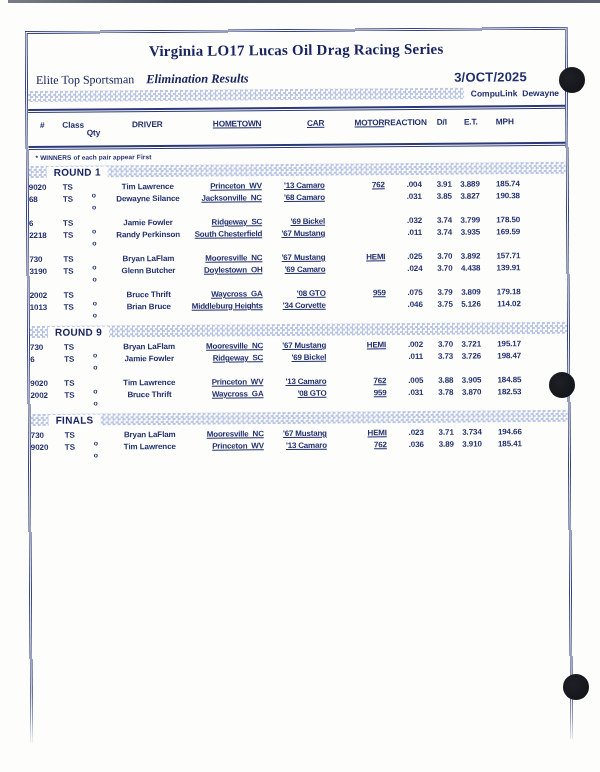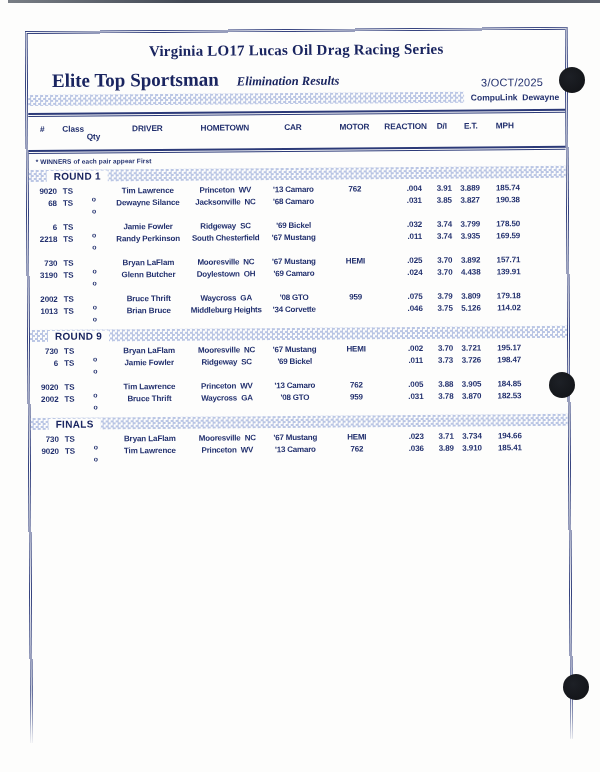--- a/index.html
+++ b/index.html
@@ -31,55 +31,54 @@
     text-align:center;
     font-family:"Liberation Serif",serif;font-weight:700;font-size:15px;
     color:var(--ink-dark);letter-spacing:.2px;margin-top:4px;
   }
   .subtitle-row{
     display:flex;justify-content:space-between;align-items:flex-end;
     padding:0 10px 0 8px;margin-top:9px;
   }
   .subtitle-left{white-space:pre;}
   .event-class{
-    font-family:"Liberation Serif",serif;font-weight:700;font-size:19px;
+    font-family:"Liberation Serif",serif;font-weight:400;font-size:12px;
     color:var(--ink-dark);
-    margin-left:16px;
   }
   .report-type{
     font-family:"Liberation Serif",serif;font-weight:700;font-style:italic;
-    font-size:12.5px;color:var(--ink-dark);margin-left:18px;
-  }
-  .date-text{font-weight:400;font-size:11px;margin-right:12px;letter-spacing:.2px;}
+    font-size:12.5px;color:var(--ink-dark);margin-left:12px;
+  }
+  .date-text{font-weight:700;font-size:13px;margin-right:28px;letter-spacing:.2px;}
   .band-row{display:flex;align-items:center;margin-top:3px;}
   .band{
     height:11px;
     background-image:conic-gradient(var(--band) 25%,transparent 25% 50%,var(--band) 50% 75%,transparent 75%);
     background-size:5px 5px;
   }
   .band-row .band{flex:1;}
   .system-text{font-weight:700;font-size:8.5px;padding:0 6px 0 7px;white-space:pre;}
   .hrule{border-top:2px solid #2c3a78;border-bottom:1px solid #2c3a78;height:4px;margin-top:7px;}
   .hrule2{border-top:2px solid #2c3a78;border-bottom:1px solid #2c3a78;height:4px;margin-top:2px;}
   .grid-row{
     display:grid;
     grid-template-columns:28px 28px 18px 86px 73px 63px 60px 37px 30px 28px 40px;
   }
   .header-row{padding:6px 0 5px 0;}
   .hcell,.cell{
     font-size:8px;font-weight:700;letter-spacing:-0.1px;white-space:pre;line-height:12px;
   }
   .hcell{font-size:8.3px;}
-  .col-num{text-align:right;}
+  .col-num{}
   .hcell.col-num{text-align:center;}
   .col-class{padding-left:6px;text-align:left;}
   .col-qty{text-align:center;font-size:7px;margin-top:8px;}
   .hcell.col-qty{font-size:8.3px;}
   .col-driver{padding-left:4px;text-align:center;}
-  .col-hometown,.col-car,.col-motor{text-align:center;letter-spacing:-0.2px;}
+  .col-hometown,.col-car,.col-motor{text-align:right;letter-spacing:-0.2px;text-decoration:underline;}
   .col-reaction,.col-di,.col-et,.col-mph{text-align:right;}
   .hcell.col-di,.hcell.col-et,.hcell.col-mph{text-align:center;padding-left:11px;}
   .winners-note{
     font-size:6.5px;font-weight:700;letter-spacing:.1px;
     margin:4px 0 3px 7px;
   }
   .section-band{position:relative;margin-top:5px;height:12px;line-height:12px;}
   .section-band + .pair{margin-top:4px;}
   .band-label{
     display:inline-block;background:var(--paper);

